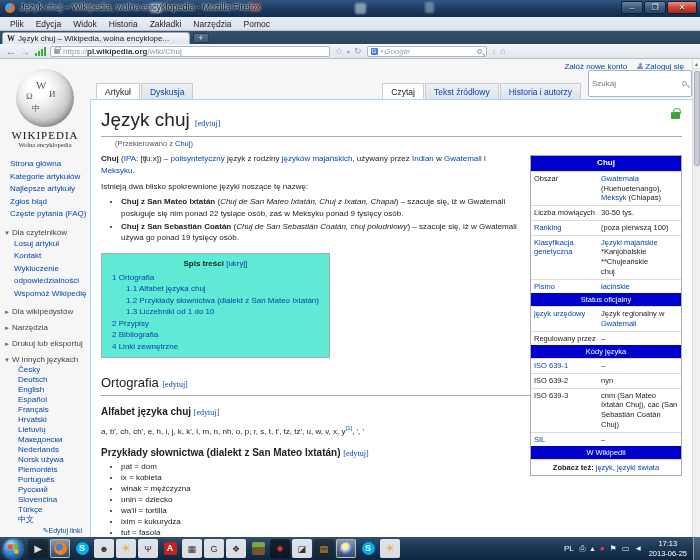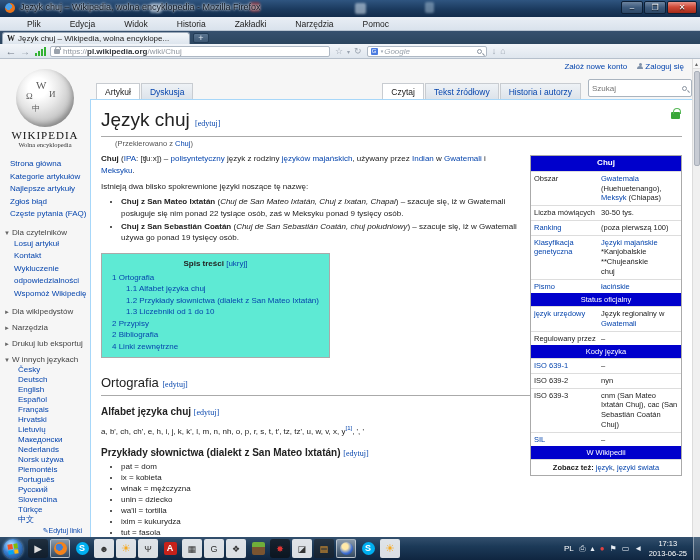--- a/index.html
+++ b/index.html
@@ -17,21 +17,21 @@
   .winbtns { position:absolute; right:3px; top:1px; display:flex; }
   .winbtn { width:22px; height:13px; margin-left:1px; border:1px solid #0d1f35; border-radius:2px;
     background:linear-gradient(180deg,#6d84a0,#3d5a7c 50%,#2c4766); color:#fff; font-size:8px;
     line-height:11px; text-align:center; text-shadow:0 1px 1px #000; }
   .winbtn.close { width:30px; background:linear-gradient(180deg,#e8948a,#cf4a38 45%,#a42a18); }
 
   
   .menubar { position:absolute; left:0; top:17px; width:700px; height:14px;
     background:linear-gradient(180deg,#e9eef5,#d9e2ec); border-bottom:1px solid #b8c4d2;
     display:flex; align-items:center; padding-left:4px; }
-  .menu-item { font-size:8.5px; color:#222; padding:0 6px;margin-left:17px; }
+  .menu-item { font-size:8.5px; color:#222; padding:0 6px; }
 
   
   .tabstrip { position:absolute; left:0; top:31px; width:700px; height:13px;
     background:linear-gradient(180deg,#36506e,#2b455f); display:flex; align-items:flex-end; }
   .tab { width:188px; height:12px; margin-left:2px; background:linear-gradient(180deg,#f4f7fa,#dde5ee);
     border:1px solid #9aa8b8; border-bottom:none; border-radius:3px 3px 0 0; display:flex;
     align-items:center; padding:0 4px; }
   .tab-fav { font-family:"Liberation Serif", serif; font-size:8px; font-weight:bold; color:#222; margin-right:3px; }
   .tab-title { font-size:8px; color:#222; white-space:nowrap; overflow:hidden; }
   .newtab { width:16px; height:10px; margin-left:3px; margin-bottom:1px; background:linear-gradient(180deg,#5a7490,#3c5672);
@@ -83,21 +83,21 @@
   .personal a { margin-left:8px; }
   .p-ico { display:inline-block; width:6px; height:6px; position:relative; margin-right:2px; }
   .p-ico:before { content:""; position:absolute; left:1.5px; top:0; width:3px; height:3px; border-radius:50%; background:#7d8fa8; }
   .p-ico:after { content:""; position:absolute; left:0; top:3px; width:6px; height:3px; border-radius:3px 3px 0 0; background:#7d8fa8; }
 
   .ptabs { position:absolute; left:90px; right:8px; top:21px; height:19px; display:flex; align-items:flex-end; }
   .ptab { font-size:8.5px; padding:3px 8px 2px; color:#0645ad; border:1px solid #c8ccd1; border-bottom:none;
     background:linear-gradient(180deg,#eef2f6,#dde3ea); margin-right:1px; white-space:nowrap; }
   .ptab.sel { background:#fff; color:#222; }
   .ptabs .spacer { flex:1; }
-  .wsearch { width:104px; height:18px; border:1px solid #aab4bf; border-radius:2px; background:#fff;
+  .wsearch { width:104px; height:27px; border:1px solid #aab4bf; border-radius:2px; background:#fff;
     display:flex; align-items:center; padding:0 3px; margin:0 0 2px 6px; }
   .wsearch input { border:none; outline:none; flex:1; font-size:8px; color:#444; width:70px;
     font-family:"Liberation Sans", sans-serif; }
 
   .content { position:absolute; left:90px; right:8px; top:40px; bottom:0; background:#fff;
     border-top:1px solid #a7d7f9; border-left:1px solid #a7d7f9; padding:6px 10px 0; overflow:hidden;
     font-size:8px; color:#222; line-height:1.45; }
   h1.fh { font-size:19px; font-weight:normal; border-bottom:1px solid #aaa; padding-bottom:2px; }
   .editlink { font-size:8px; color:#0645ad; font-weight:normal;font-family:Liberation Serif, serif; }
   .redirect { font-size:7.5px; color:#555; margin:2px 0 4px 14px; }

